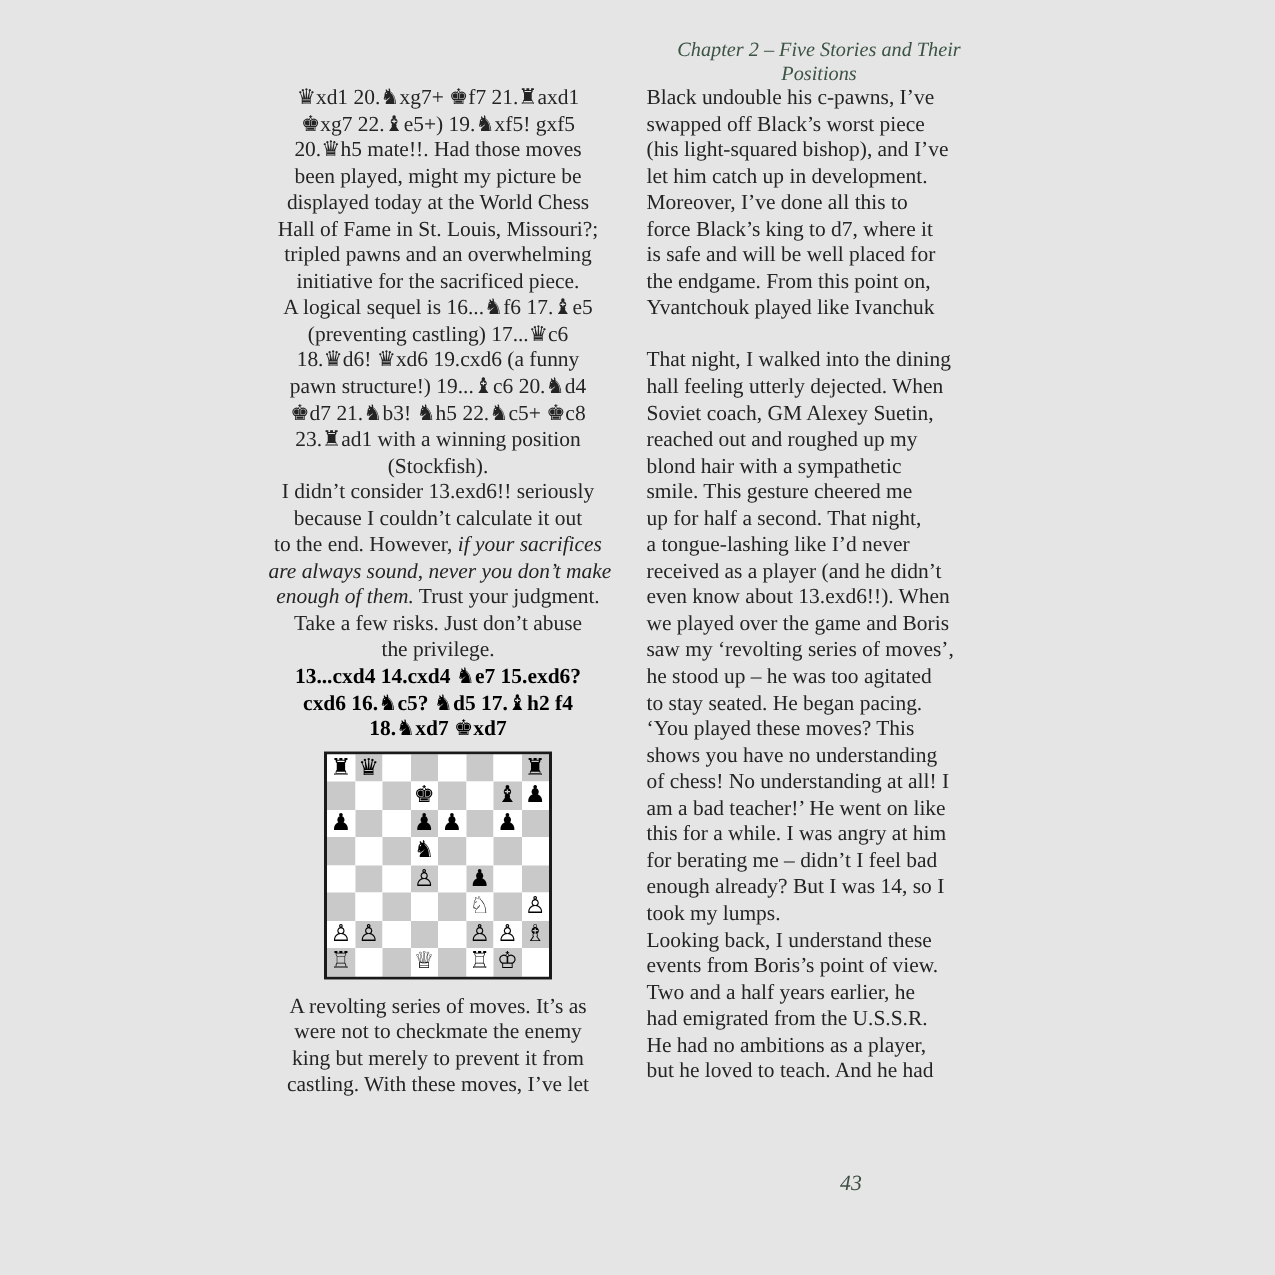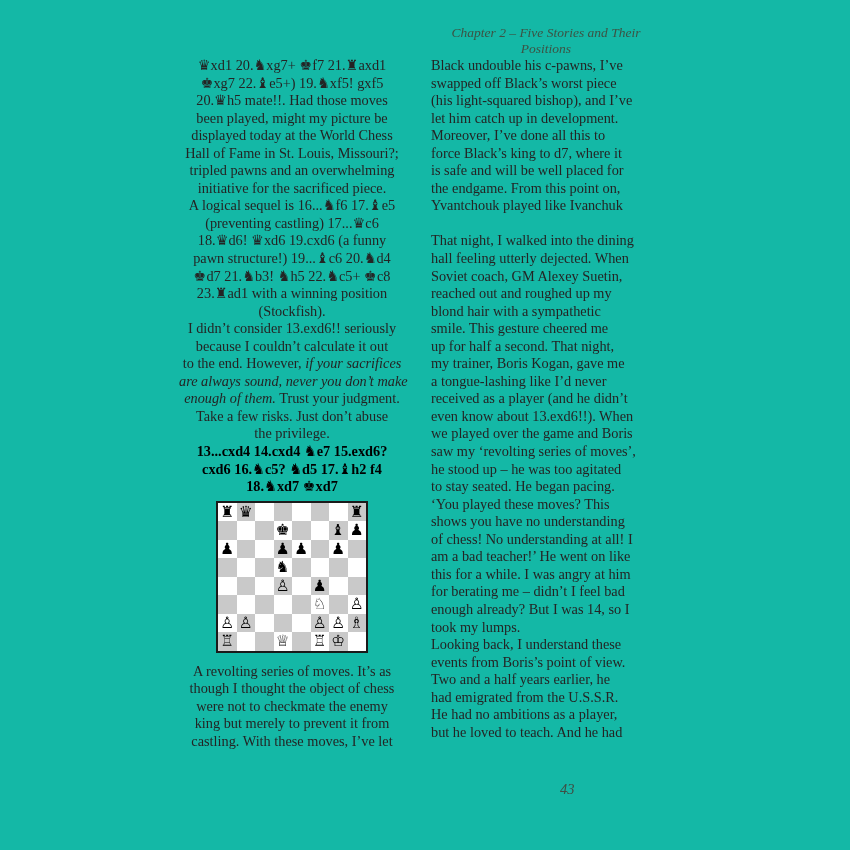--- a/index.html
+++ b/index.html
@@ -3,21 +3,21 @@
 <meta charset="utf-8">
 <style>
   html,body{margin:0;padding:0;}
   body{
     width:850px;height:850px;
     background:#ffffff;
     position:relative;
     font-family:"Liberation Serif","DejaVu Serif",serif;
     -webkit-font-smoothing:antialiased;
   }
-  .book-page{position:absolute;inset:0;background:#14b8a6;overflow:hidden;}
+  .book-page{position:absolute;inset:0;background:#e5e5e5;overflow:hidden;}
 
   .running-header{
     position:absolute;top:25px;left:428px;width:236px;
     text-align:center;
     font-style:italic;
     font-size:13.5px;
     color:#3c5344;
     font-family:"Liberation Serif","DejaVu Serif",serif;
   }
 
@@ -216,21 +216,20 @@
           </div>
           <div class="sq" style="background: rgb(201, 201, 201);">
             <span>♔</span>
           </div>
           <div class="sq" style="background: rgb(255, 255, 255);"></div>
         </div>
     </div>
 
     <div id="left-below">
         <div class="line"><span class="run-n">A revolting series of moves. It’s as</span></div>
-        <div class="line"><span class="run-n">though I thought the object of chess</span></div>
         <div class="line"><span class="run-n">were not to checkmate the enemy</span></div>
         <div class="line"><span class="run-n">king but merely to prevent it from</span></div>
         <div class="line"><span class="run-n">castling. With these moves, I’ve let</span></div>
       </div>
   </div>
 
   <div class="col col-right">
     <div id="right-lines">
         <div class="line"><span class="run-n">Black undouble his c-pawns, I’ve</span></div>
         <div class="line"><span class="run-n">swapped off Black’s worst piece</span></div>
@@ -242,21 +241,20 @@
         <div class="line"><span class="run-n">the endgame. From this point on,</span></div>
         <div class="line"><span class="run-n">Yvantchouk played like Ivanchuk</span></div>
         <div class="line">&nbsp;</div>
         <div class="line"><span class="run-n">That night, I walked into the dining</span></div>
         <div class="line"><span class="run-n">hall feeling utterly dejected. When</span></div>
         <div class="line"><span class="run-n">Soviet coach, GM Alexey Suetin,</span></div>
         <div class="line"><span class="run-n">reached out and roughed up my</span></div>
         <div class="line"><span class="run-n">blond hair with a sympathetic</span></div>
         <div class="line"><span class="run-n">smile. This gesture cheered me</span></div>
         <div class="line"><span class="run-n">up for half a second. That night,</span></div>
-        <div class="line"><span class="run-n">my trainer, Boris Kogan, gave me</span></div>
         <div class="line"><span class="run-n">a tongue-lashing like I’d never</span></div>
         <div class="line"><span class="run-n">received as a player (and he didn’t</span></div>
         <div class="line"><span class="run-n">even know about 13.exd6!!). When</span></div>
         <div class="line"><span class="run-n">we played over the game and Boris</span></div>
         <div class="line"><span class="run-n">saw my ‘revolting series of moves’,</span></div>
         <div class="line"><span class="run-n">he stood up – he was too agitated</span></div>
         <div class="line"><span class="run-n">to stay seated. He began pacing.</span></div>
         <div class="line"><span class="run-n">‘You played these moves? This</span></div>
         <div class="line"><span class="run-n">shows you have no understanding</span></div>
         <div class="line"><span class="run-n">of chess! No understanding at all! I</span></div>

